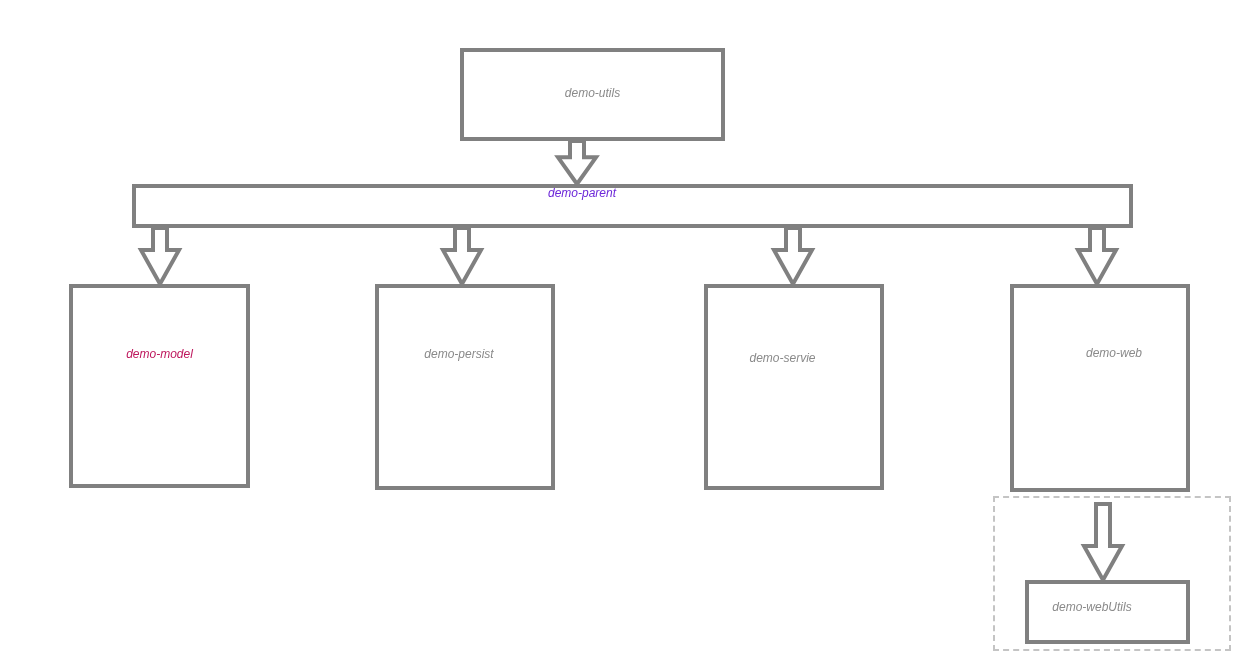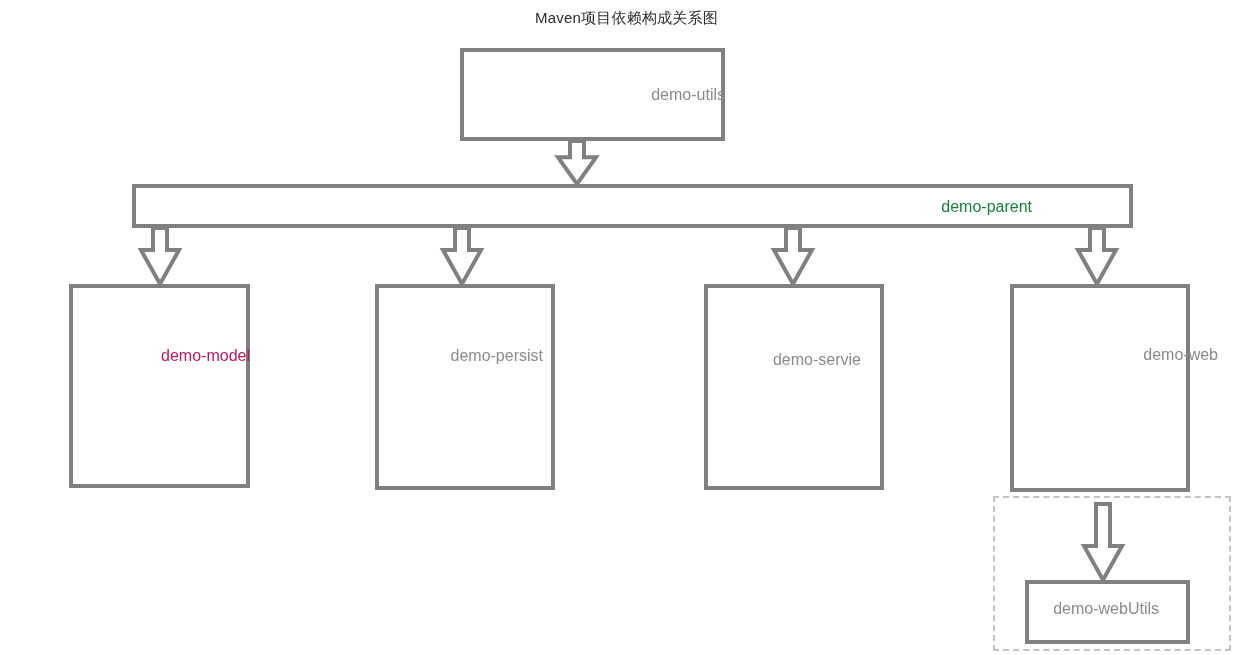--- a/index.html
+++ b/index.html
@@ -31,53 +31,53 @@
   .node-box {
     position: absolute;
     box-sizing: border-box;
     border: 4px solid #808080;
     background: #ffffff;
   }
   .node-label {
     position: absolute;
     left: 0;
     width: 100%;
-    text-align: right;
-    font-size: 16px;
+    text-align: center;
+    font-size: 12px;
     color: #8a8a8a;
     white-space: nowrap;
+    font-style: italic;
   }
   .dashed-region {
     position: absolute;
     box-sizing: border-box;
     border: 2px dashed #c4c4c4;
     background: transparent;
   }
   .watermark {
     position: absolute;
     font-size: 19px;
     color: #c9c9c9;
     white-space: nowrap;
     letter-spacing: 0.5px;
   }
 </style>
 </head>
 <body>
 
 <div id="canvas" style="width: 1253px; height: 655px; background: rgb(255, 255, 255);">
 
-  <div class="diagram-title">Maven项目依赖构成关系图</div>
 
   <div class="dashed-region" id="dashed-region" style="left: 993px; top: 496px; width: 238px; height: 155px; border-color: rgb(196, 196, 196);"></div>
 
   <div id="nodes-layer">
       <div class="node-box" style="left: 460px; top: 48px; width: 265px; height: 93px; border-color: rgb(128, 128, 128); background: rgb(255, 255, 255);"></div>
       <div class="node-label" style="color: rgb(138, 138, 138); left: 460px; top: 86px; width: 265px;">demo-utils</div>
       <div class="node-box" style="left: 132px; top: 184px; width: 1001px; height: 44px; border-color: rgb(128, 128, 128); background: rgb(255, 255, 255);"></div>
-      <div class="node-label" style="color: #15803d; left: 132px; top: 198px; width: 900px;">demo-parent</div>
+      <div class="node-label" style="color: #6d28d9; left: 132px; top: 186px; width: 900px;">demo-parent</div>
       <div class="node-box" style="left: 69px; top: 284px; width: 181px; height: 204px; border-color: rgb(128, 128, 128); background: rgb(255, 255, 255);"></div>
       <div class="node-label" style="color: #be185d; left: 69px; top: 347px; width: 181px;">demo-model</div>
       <div class="node-box" style="left: 375px; top: 284px; width: 180px; height: 206px; border-color: rgb(128, 128, 128); background: rgb(255, 255, 255);"></div>
       <div class="node-label" style="color: rgb(138, 138, 138); left: 375px; top: 347px; width: 168px;">demo-persist</div>
       <div class="node-box" style="left: 704px; top: 284px; width: 180px; height: 206px; border-color: rgb(128, 128, 128); background: rgb(255, 255, 255);"></div>
       <div class="node-label" style="color: rgb(138, 138, 138); left: 704px; top: 351px; width: 157px;">demo-servie</div>
       <div class="node-box" style="left: 1010px; top: 284px; width: 180px; height: 208px; border-color: rgb(128, 128, 128); background: rgb(255, 255, 255);"></div>
       <div class="node-label" style="color: rgb(138, 138, 138); left: 1010px; top: 346px; width: 208px;">demo-web</div>
       <div class="node-box" style="left: 1025px; top: 580px; width: 165px; height: 64px; border-color: rgb(128, 128, 128); background: rgb(255, 255, 255);"></div>
       <div class="node-label" style="color: rgb(138, 138, 138); left: 1025px; top: 600px; width: 134px;">demo-webUtils</div>

